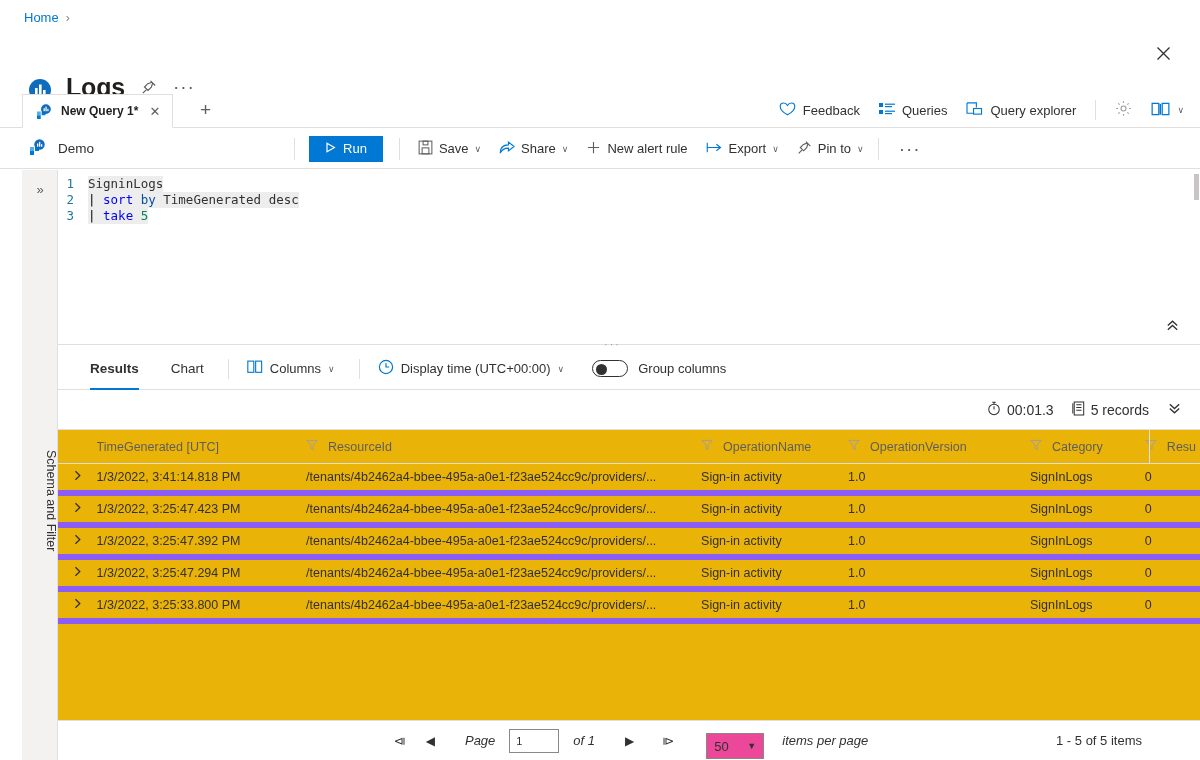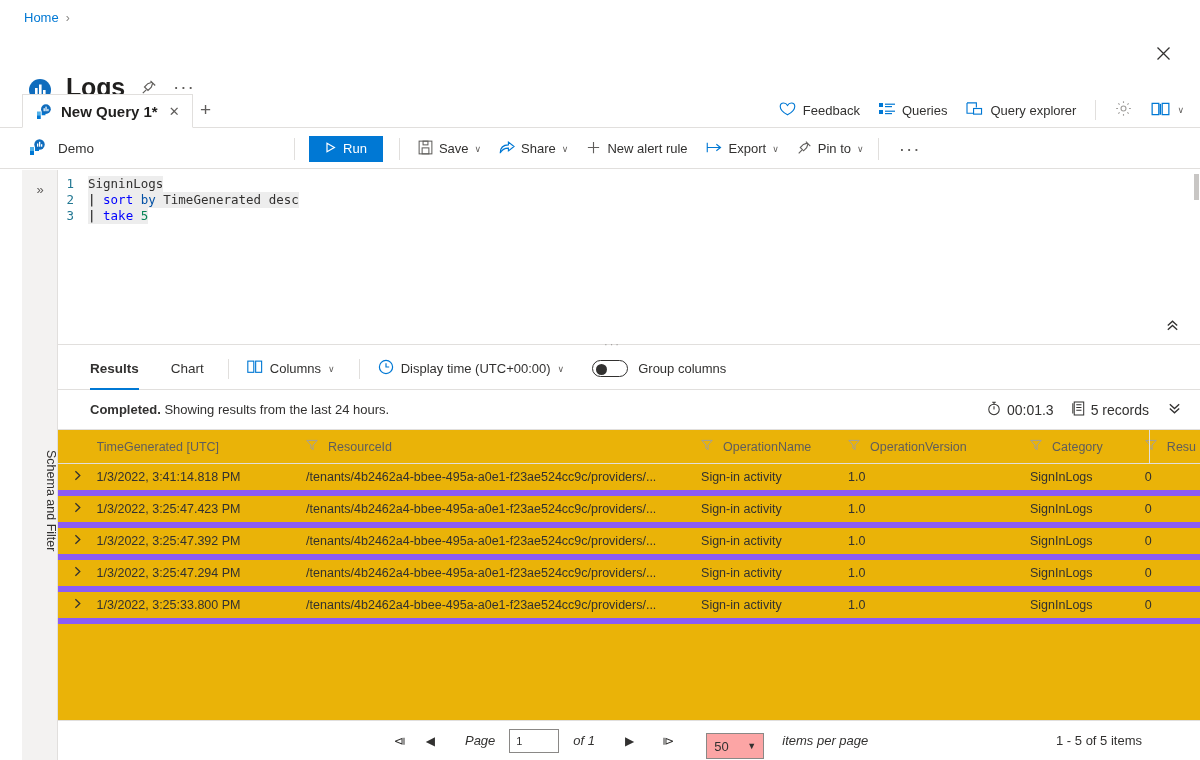--- a/index.html
+++ b/index.html
@@ -51,21 +51,21 @@
     position:absolute; left:0; top:94px; width:1200px; height:34px;
     border-bottom:1px solid #e1dfdd;
   }
   .qtab {
     position:absolute; left:22px; top:0; height:34px;
     display:flex; align-items:center; gap:9px;
     padding:0 10px 0 14px;
     border:1px solid #e1dfdd; border-bottom:1px solid #fff;
     background:#fff; cursor:pointer;
   }
-  .qtab .label { font-size:15px; font-weight:700; color:#201f1e; }
+  .qtab .label { font-size:12px; font-weight:700; color:#201f1e; }
   .qtab .x { color:#605e5c; font-size:13px; padding:0 2px; cursor:pointer; }
   .newtab {
     position:absolute; left:200px; top:6px;
     font-size:19px; color:#605e5c; cursor:pointer; line-height:20px;
   }
   .tab-icon { width:15px; height:15px; position:relative; }
 
   .topright {
     position:absolute; right:16px; top:100px;
     display:flex; align-items:center; gap:19px;
@@ -215,21 +215,21 @@
     border-top:1px solid #e1dfdd; gap:0;
   }
   .pg-btn { color:#323130; font-size:12px; padding:0 10px; cursor:pointer; }
   .pg-lbl { font-size:13px; color:#323130; padding:0 6px;font-style:italic; }
   .pg-input {
     width:50px; height:24px; border:1px solid #8a8886; background:#fff;
     font-size:11px; color:#323130; padding:0 6px; margin:0 8px;
     font-family:"Liberation Sans", sans-serif;
   }
   .pg-select {
-    width:58px; height:26px; border:1px solid #8a8886; background:#fca5a5;
+    width:58px; height:26px; border:1px solid #8a8886; background:#ec4899;
     display:flex; align-items:center; justify-content:space-between;
     padding:0 7px; font-size:13px; margin:11px 12px 0 22px; cursor:pointer;
   }
   .pg-total { position:absolute; right:58px; font-size:13px; color:#323130; }
 
   .vline { position:absolute; top:430px; right:50px; width:1px; height:34px; background:#e1dfdd; }
 </style>
 </head>
 <body>
 
@@ -472,23 +472,20 @@
       <span>Display time (UTC+00:00)</span>
       <span class="chev">∨</span>
     </div>
     <div class="toggle">
       <div class="knob"></div>
     </div>
     <span class="toggle-lbl">Group columns</span>
   </div>
 
   <div class="statusline">
-    <div class="status-txt">
-      <b>Completed.</b><span> Showing results from the last 24 hours.</span>
-    </div>
     <div class="status-right">
       <div class="sr-item">
         <span>
           <svg width="14" height="15" viewBox="0 0 15 16" fill="none" stroke="#323130" stroke-width="1.1">
             <circle cx="7.5" cy="9" r="5.6"></circle>
               <path d="M7.5 5.6 V9 M5.6 1.2 h3.8 M7.5 1.2 v2.2"></path>
           </svg>
         </span>
         <span>00:01.3</span>
       </div>

